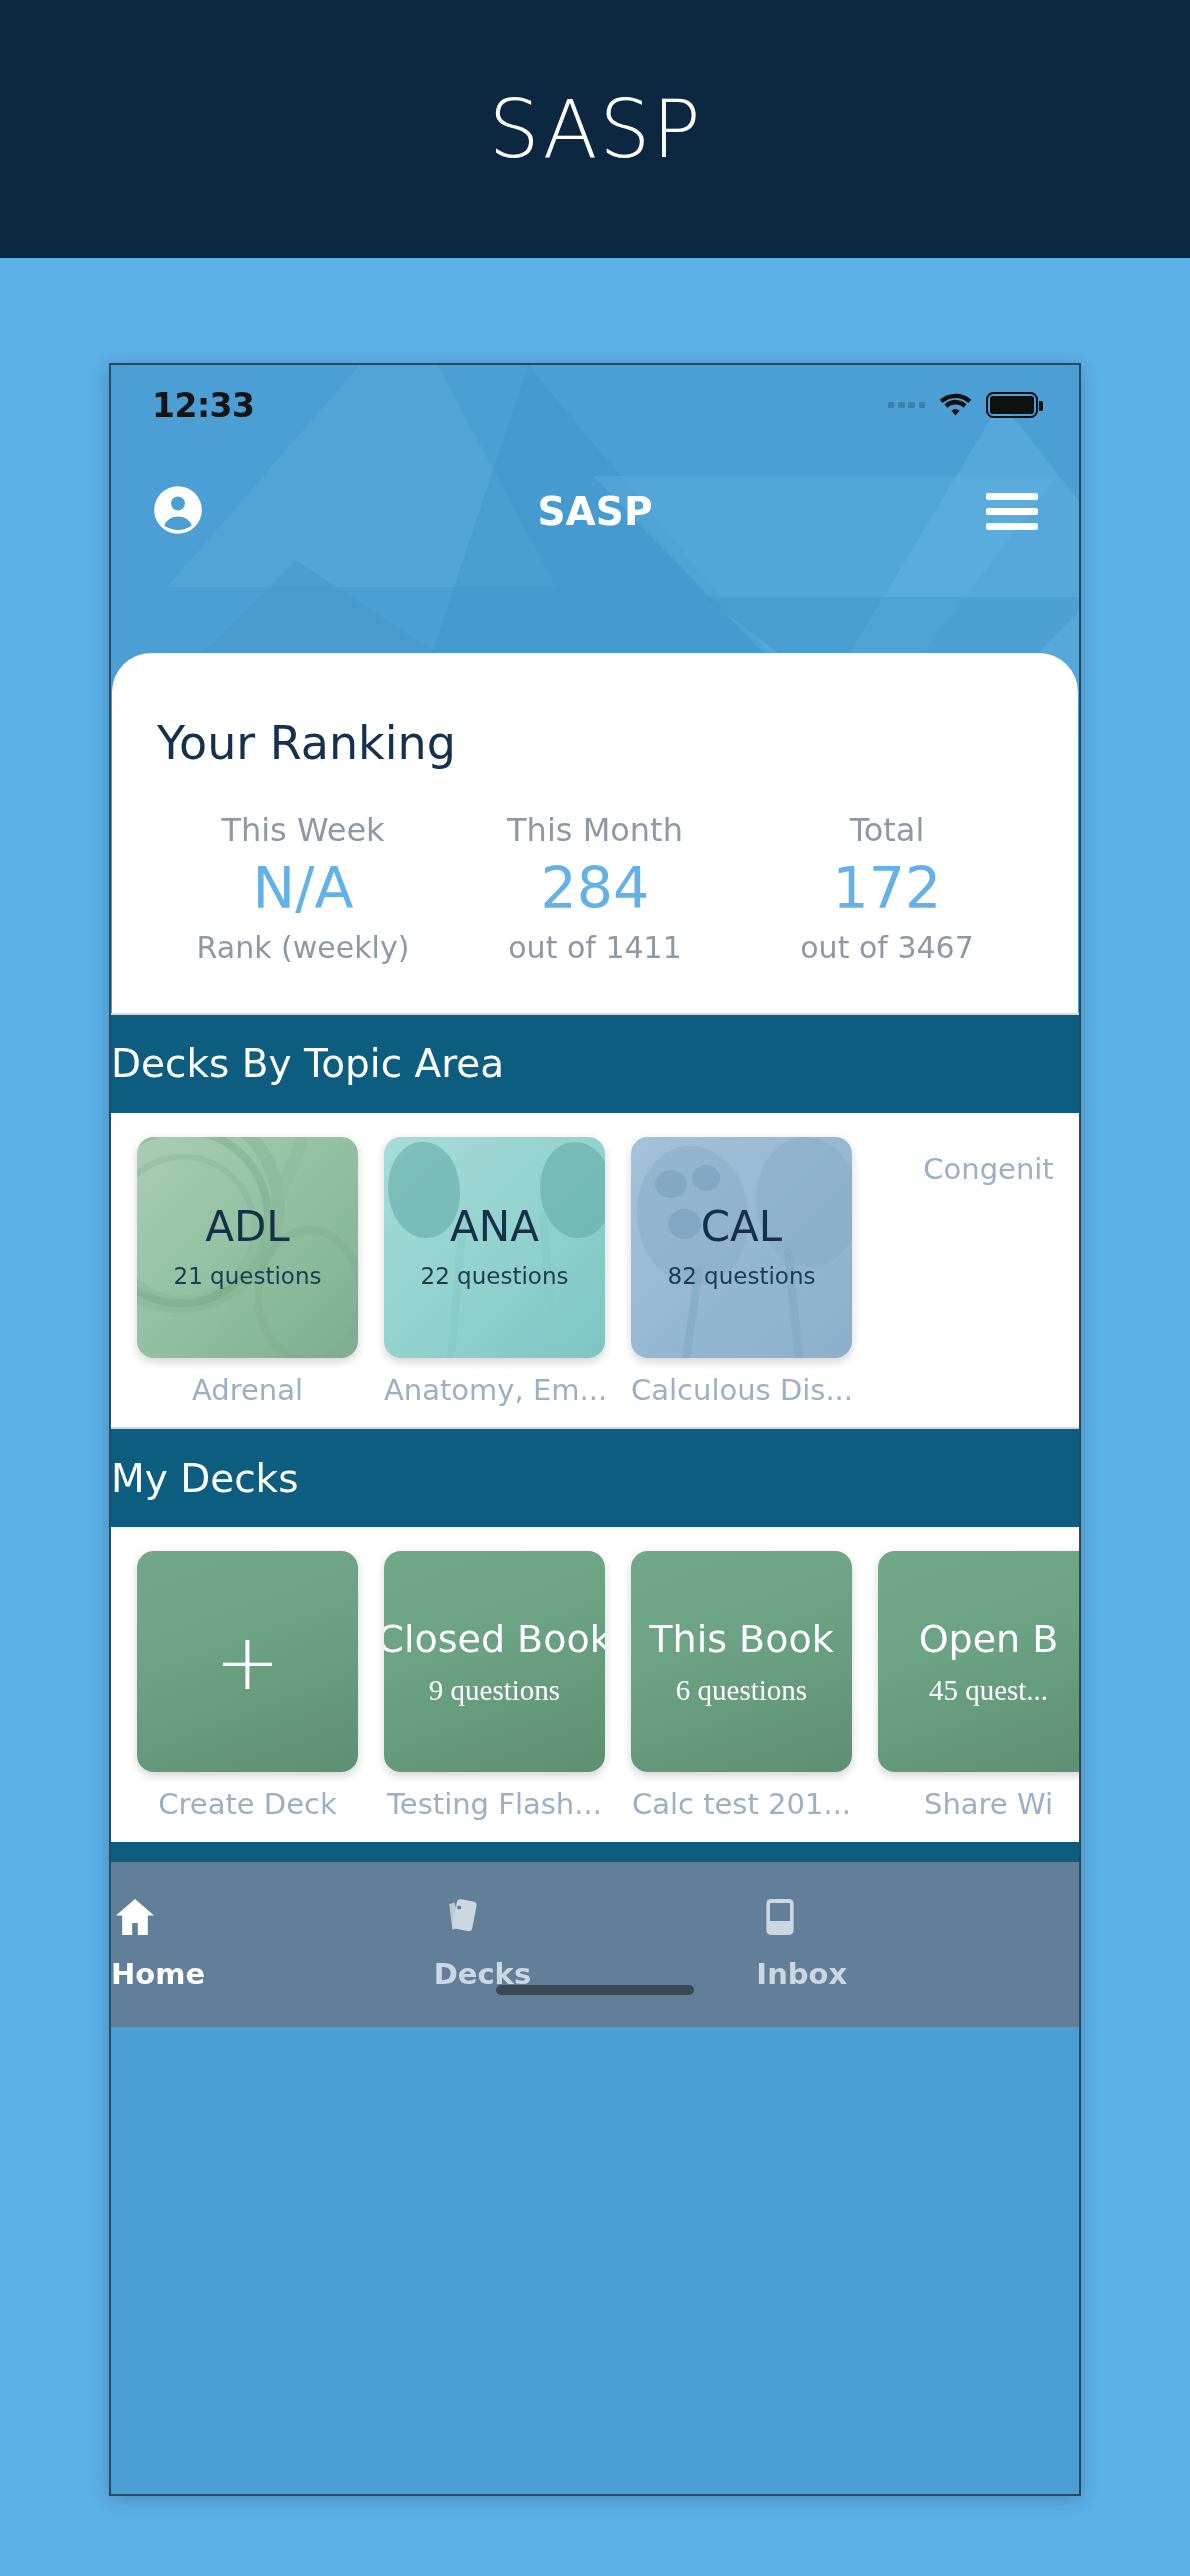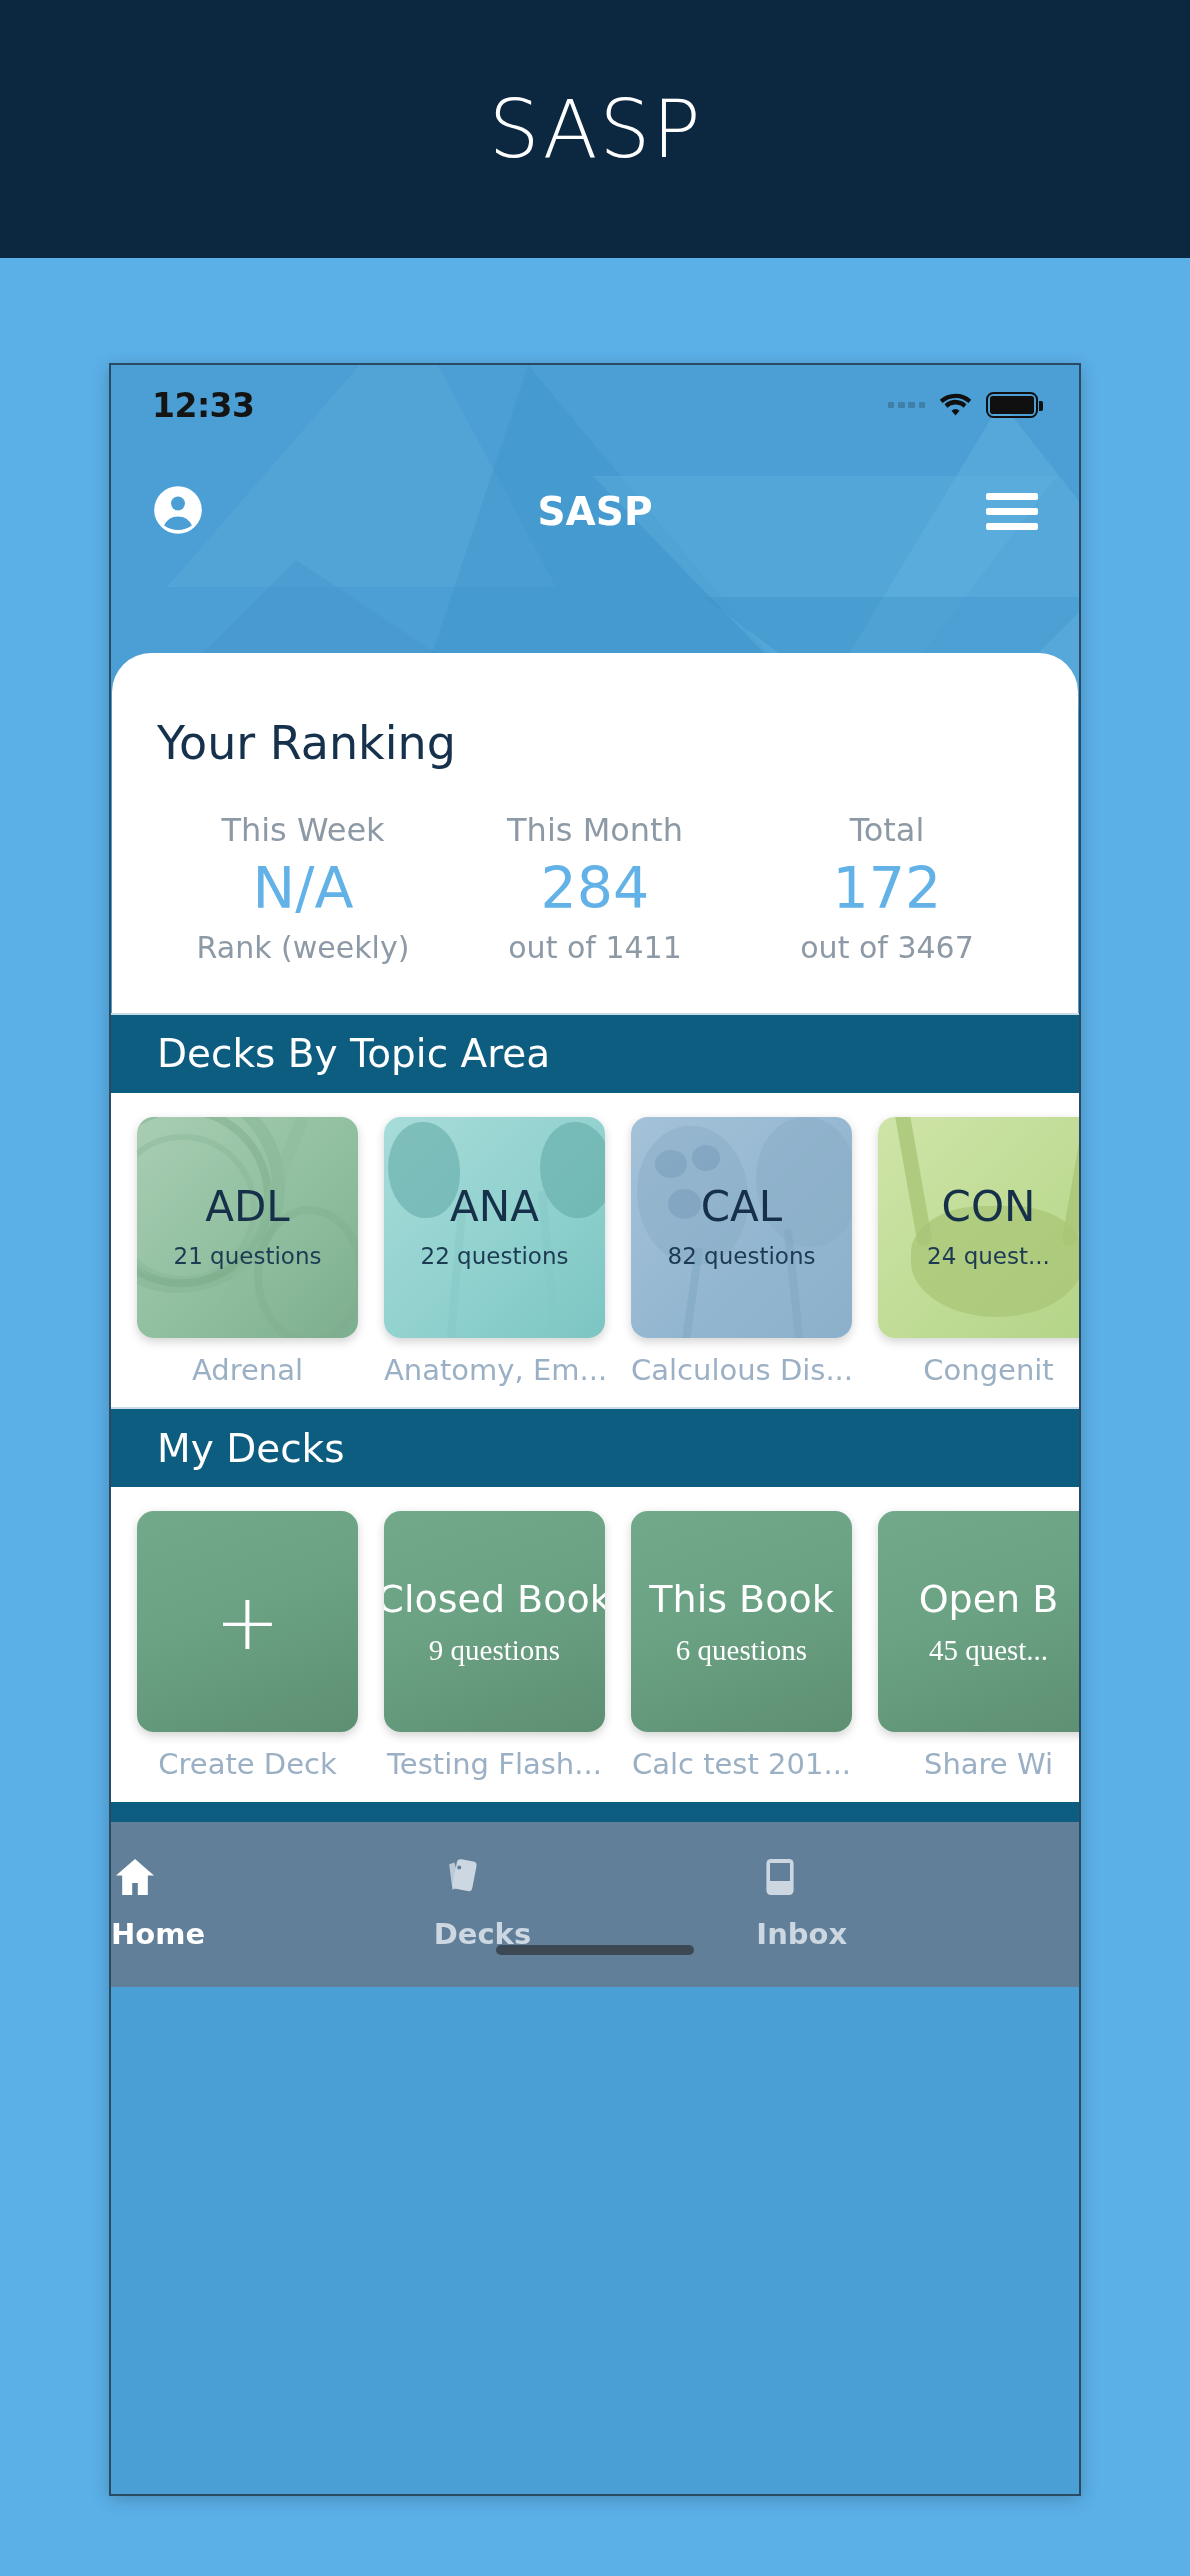--- a/index.html
+++ b/index.html
@@ -131,23 +131,22 @@
   }
   .rank-row { display: flex; }
   .rank-col { flex: 1; text-align: center; }
   .rank-label { color: #8d9aa6; font-size: 32px; font-family: "DejaVu Sans", sans-serif; }
   .rank-value { color: #62b2e8; font-size: 57px; font-weight: 400; font-family: "DejaVu Sans", sans-serif; margin: 5.6px 0 9.3px 0; }
   .rank-sub { color: #8d9aa6; font-size: 30px; font-family: "DejaVu Sans", sans-serif; }
 
   
   .section-head {
     background: #0d5d80;
-    height: 80px;
+    height: 100px;
     display: flex; align-items: center;
-    padding-left: 46px;
     border-top: 2.8px solid #c9dbe6;
   }
   .section-head span {
     color: #ffffff; font-size: 39px; font-weight: 400;
     font-family: "DejaVu Sans", sans-serif;
   }
 
   
   .strip {
     background: #ffffff;
@@ -361,31 +360,20 @@
           </div>
           <div class="tile-text">
             <div class="tile-code">CAL</div>
             <div class="tile-q">82 questions</div>
           </div>
         </div>
         <div class="deck-caption">Calculous Dis...</div>
       </div>
 
       <div class="deck-item">
-        <div class="deck-tile">
-          <div class="tile-art art-cong">
-            <div style="position:absolute;left:33px;top:89px;width:172px;height:111px;border-radius:42% 42% 50% 50%;background:#a9c677;opacity:.75;"></div>
-            <div style="position:absolute;left:28px;top:-9.3px;width:15px;height:139px;background:#a9c677;border-radius:9.3px;transform:rotate(-10deg);opacity:.8;"></div>
-            <div style="position:absolute;left:195px;top:-9.3px;width:15px;height:139px;background:#a9c677;border-radius:9.3px;transform:rotate(10deg);opacity:.8;"></div>
-          </div>
-          <div class="tile-text">
-            <div class="tile-code">CON</div>
-            <div class="tile-q">24 quest...</div>
-          </div>
-        </div>
         <div class="deck-caption">Congenit</div>
       </div>
 
     </div>
   </div>
 
   <div class="section-head">
     <span>My Decks</span>
   </div>
 

